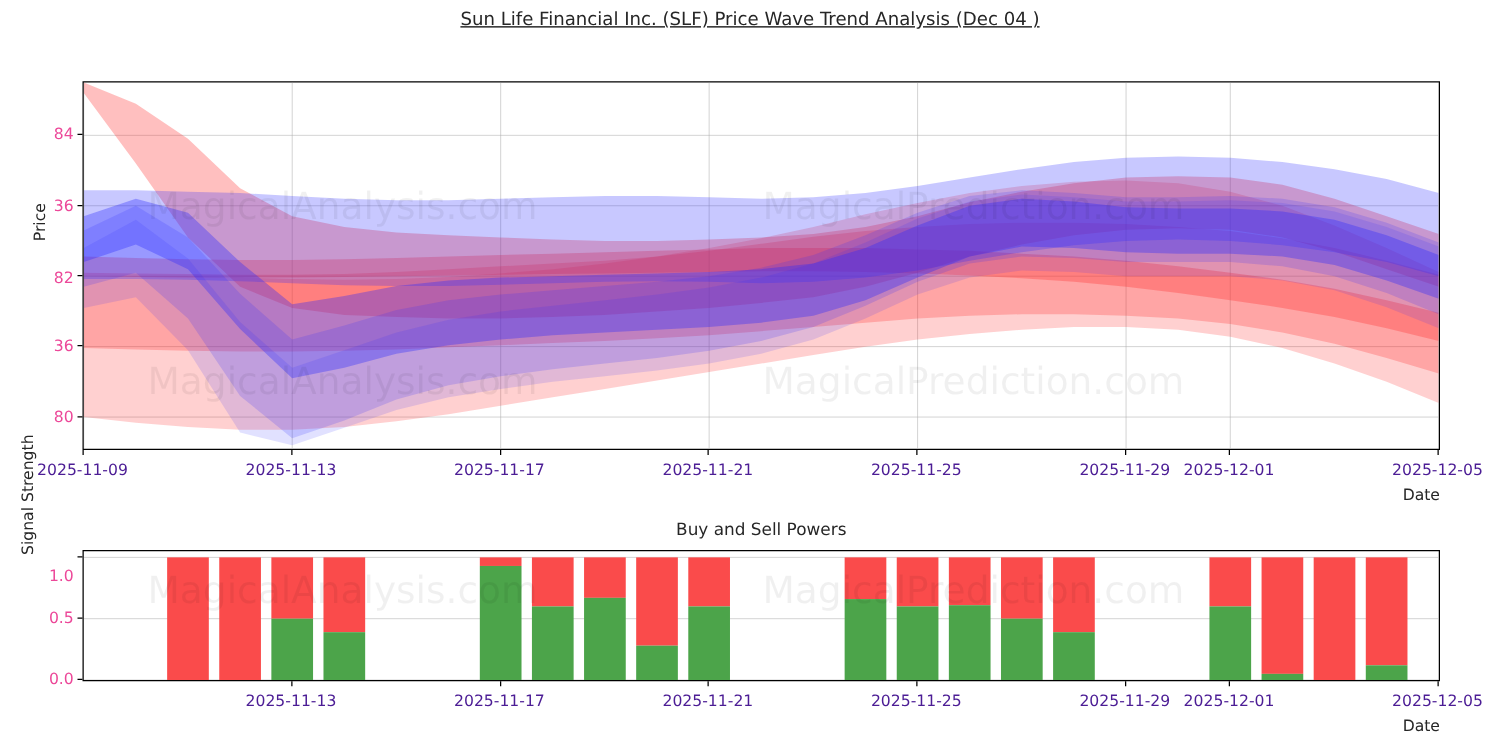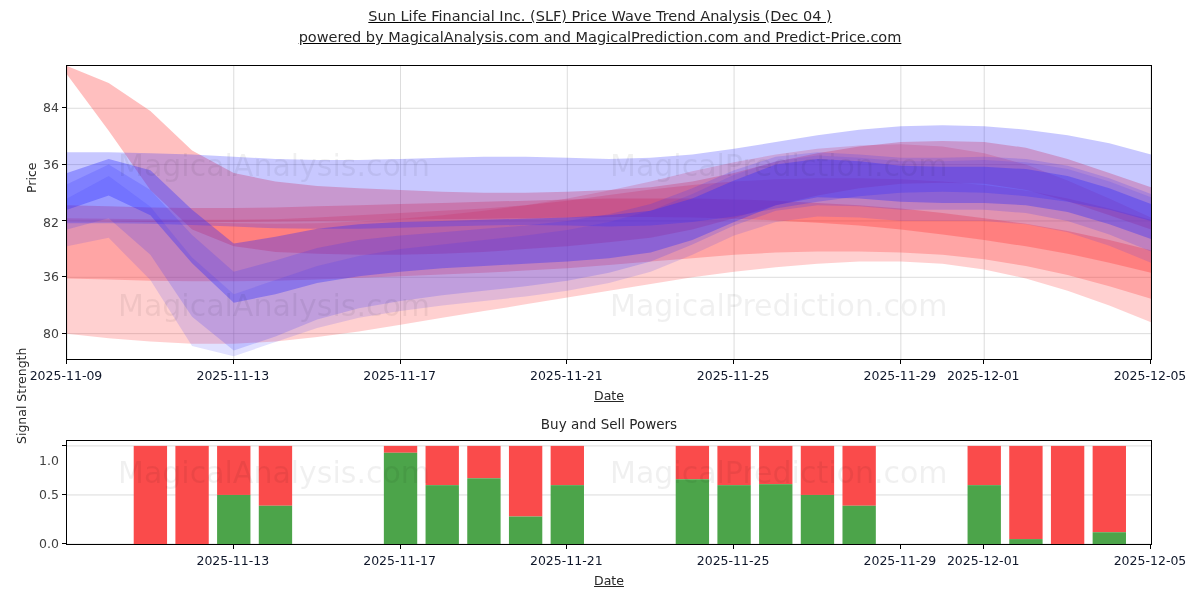--- a/index.html
+++ b/index.html
@@ -10,27 +10,27 @@
   .title-line{font-size:14.5px;color:#262626;line-height:21px;}
 
   
   #price-axes{position:absolute;left:66px;top:65px;width:1086px;height:295px;}
   #price-plot{position:absolute;inset:0;overflow:hidden;background:#fff;
               border:1.1px solid #000;box-sizing:border-box;}
   #price-svg{position:absolute;left:0;top:0;}
 
   .ylab-price{position:absolute;left:-42px;top:128px;transform:rotate(-90deg);
               transform-origin:left top;font-size:12.5px;color:#262626;white-space:nowrap;}
-  .ytick{position:absolute;right:calc(100% + 7px);font-size:12.5px;color:#404040;
+  .ytick{position:absolute;right:calc(100% + 7px);font-size:12.5px;color:#ec4899;
          white-space:nowrap;transform:translateY(-50%);}
   .ytick-mark{position:absolute;right:100%;width:4px;height:1px;background:#000;}
-  .xtick{position:absolute;top:calc(100% + 8px);font-size:12.5px;color:#0f172a;
+  .xtick{position:absolute;top:calc(100% + 8px);font-size:12.5px;color:#4c1d95;
          white-space:nowrap;transform:translateX(-50%);}
   .xtick-mark{position:absolute;top:100%;width:1px;height:4px;background:#000;}
-  .xlab{position:absolute;left:0;width:100%;text-align:center;font-size:12.5px;color:#262626;text-decoration:underline;}
+  .xlab{position:absolute;left:0;width:100%;text-align:right;font-size:12.5px;color:#262626;}
 
   .wm{position:absolute;font-size:30px;color:#000;opacity:.055;white-space:nowrap;
       pointer-events:none;font-family:"DejaVu Sans","Liberation Sans",sans-serif;}
 
   
   #sig-axes{position:absolute;left:66px;top:440px;width:1086px;height:105px;}
   #sig-plot{position:absolute;inset:0;overflow:hidden;background:#fff;
             border:1.1px solid #000;box-sizing:border-box;}
   #sig-svg{position:absolute;left:0;top:0;}
   .ylab-sig{position:absolute;left:-52px;top:4px;transform:rotate(-90deg);
@@ -38,21 +38,20 @@
   .sig-title{position:absolute;left:0;top:-24px;width:100%;text-align:center;
              font-size:13.5px;color:#262626;}
 </style>
 </head>
 <body>
 
 <div id="root">
 
   <div class="title-block">
     <div class="title-line">Sun Life Financial Inc. (SLF) Price Wave Trend Analysis (Dec 04 )</div>
-    <div class="title-line">powered by MagicalAnalysis.com and MagicalPrediction.com and Predict-Price.com</div>
   </div>
 
   <div id="price-axes">
     <div class="ylab-price">Price</div>
     <div id="price-plot">
       <svg id="price-svg" width="1084" height="293">
           <line x1="0" y1="267.6442307692306" x2="1084" y2="267.6442307692306" stroke="#B0B0B0" stroke-width="0.8" opacity="0.55"></line>
           <line x1="0" y1="211.2980769230768" x2="1084" y2="211.2980769230768" stroke="#B0B0B0" stroke-width="0.8" opacity="0.55"></line>
           <line x1="0" y1="154.951923076923" x2="1084" y2="154.951923076923" stroke="#B0B0B0" stroke-width="0.8" opacity="0.55"></line>
           <line x1="0" y1="98.60576923076917" x2="1084" y2="98.60576923076917" stroke="#B0B0B0" stroke-width="0.8" opacity="0.55"></line>

